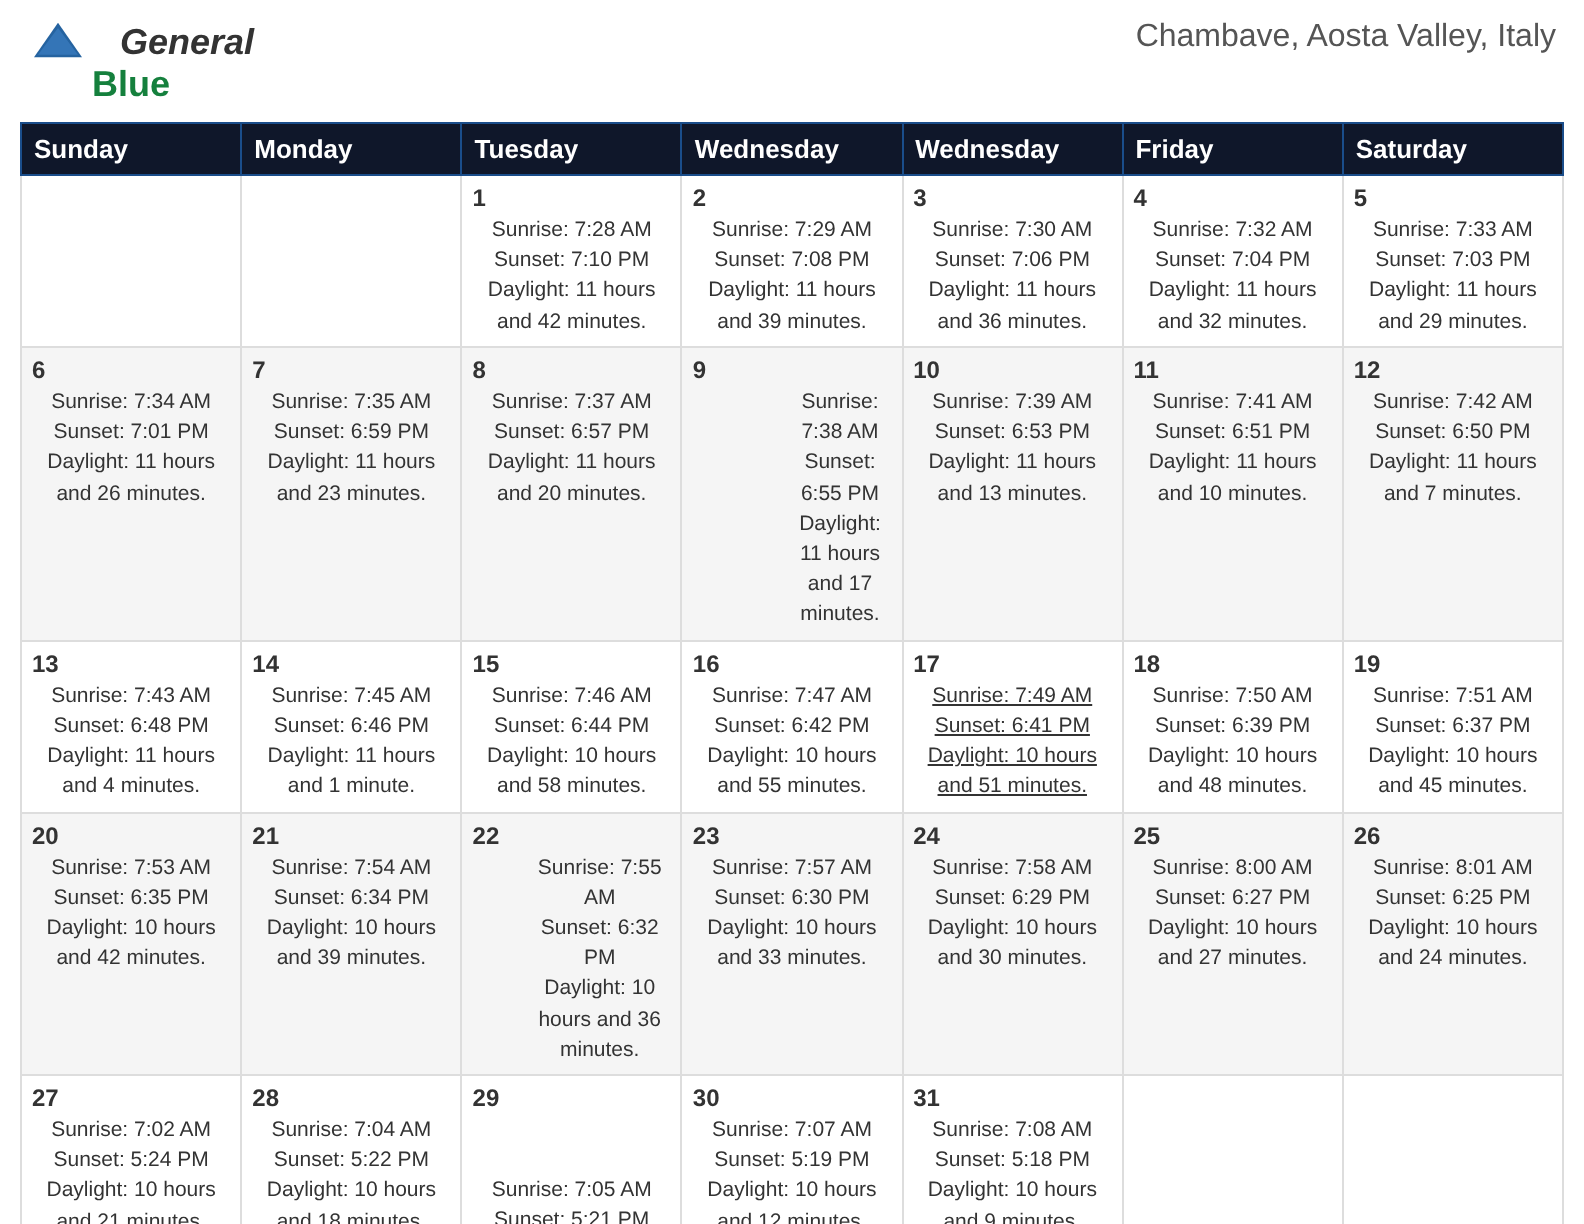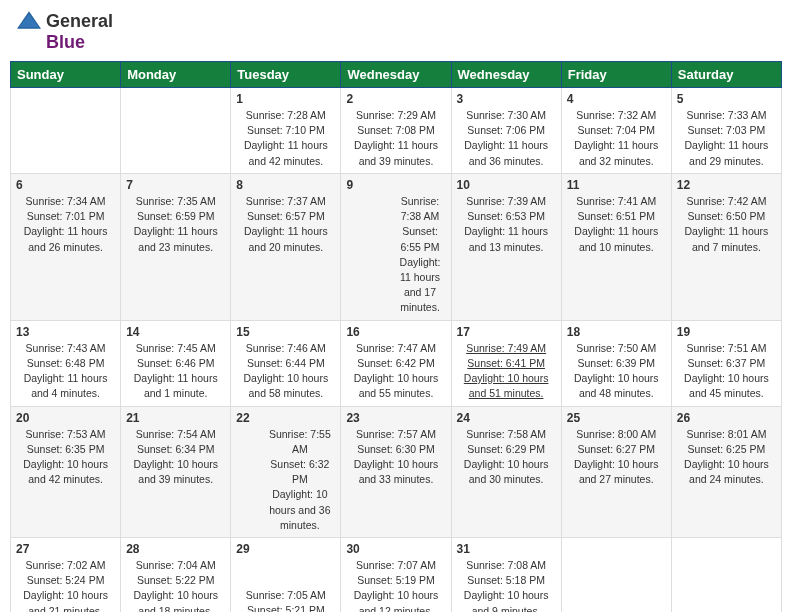--- a/index.html
+++ b/index.html
@@ -23,42 +23,43 @@
       align-items: flex-start;
     }
     .logo-icon {
       width: 30px;
       height: 20px;
       margin-bottom: 2px;
     }
     .logo-top {
       display: flex;
       align-items: center;
-      gap: 2px;
+      gap: 16px;
+      font-style: italic;
     }
     .title-area {
       text-align: right;
     }
     .month-title {
       font-size: 36px;
       font-weight: normal;
       color: #333;
       line-height: 1.1;
     }
     .location {
       font-size: 16px;
       color: #555;
     }
     .calendar {
       width: 100%;
       border-collapse: collapse;
       border: 1px solid #ccc;
     }
     .calendar th {
-      background-color: #15803d;
+      background-color: #0f172a;
       color: #fff;
       text-align: left;
       padding: 5px 6px;
       font-size: 13px;
       font-weight: bold;
       border: 1px solid #1a4d8a;
     }
     .calendar td {
       vertical-align: top;
       padding: 4px 5px;
@@ -92,23 +93,24 @@
 
 <div class="header">
   <div class="logo">
     <div class="logo-top">
       <svg class="logo-icon" viewBox="0 0 40 30" xmlns="http://www.w3.org/2000/svg">
         <polygon points="20,2 38,28 2,28" fill="#2563a0"></polygon>
         <polygon points="20,6 35,26 5,26" fill="#4a90d9" opacity="0.4"></polygon>
       </svg>
       <span style="font-size:18px;font-weight:bold;color:#333;">General</span>
     </div>
-    <span style="font-size:18px;font-weight:bold;color:#701a75;margin-left:32px;">Blue</span>
+    <span style="font-size:18px;font-weight:bold;color:#15803d;margin-left:32px;">Blue</span>
   </div>
   <div class="title-area">
+    <div class="location">Chambave, Aosta Valley, Italy</div>
   </div>
 </div>
 
 <table class="calendar">
   <thead>
     <tr>
     <th>Sunday</th>
         <th>Monday</th>
         <th>Tuesday</th>
         <th>Wednesday</th>

